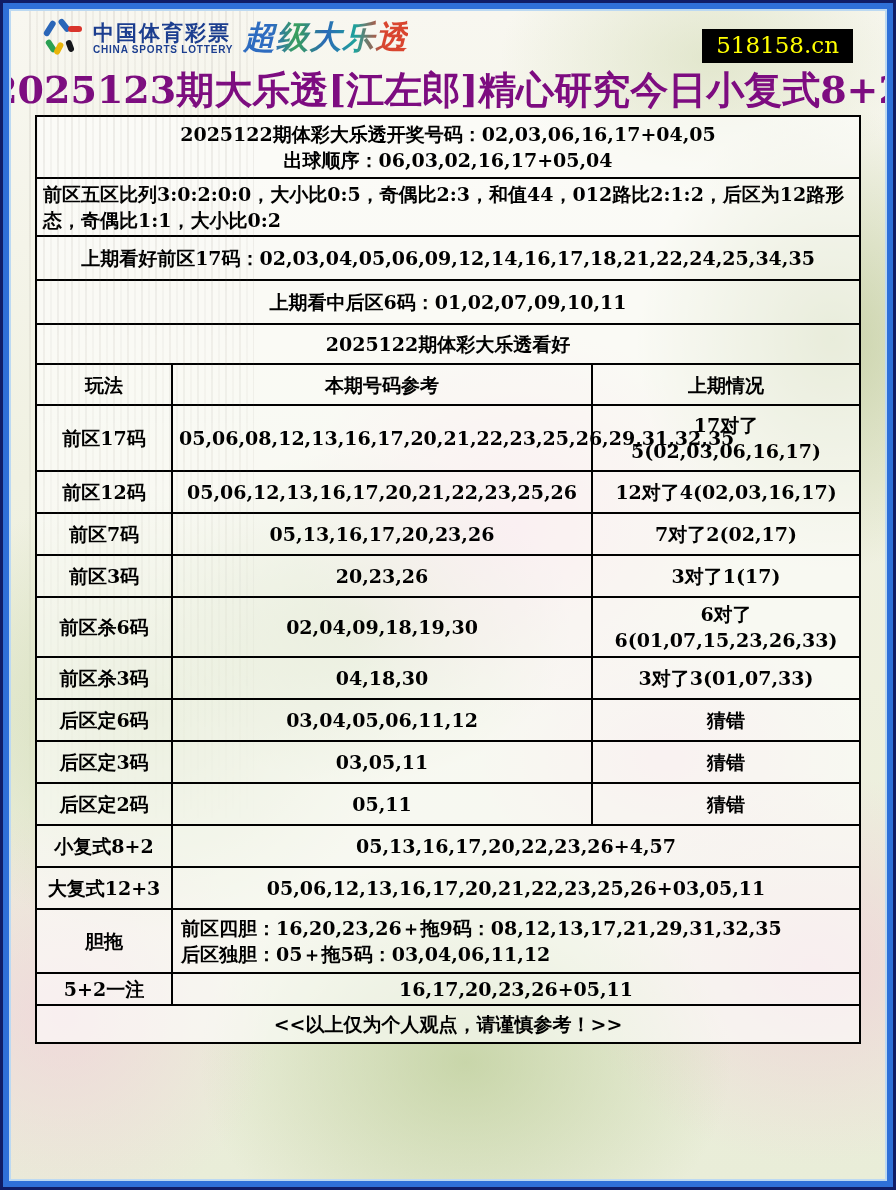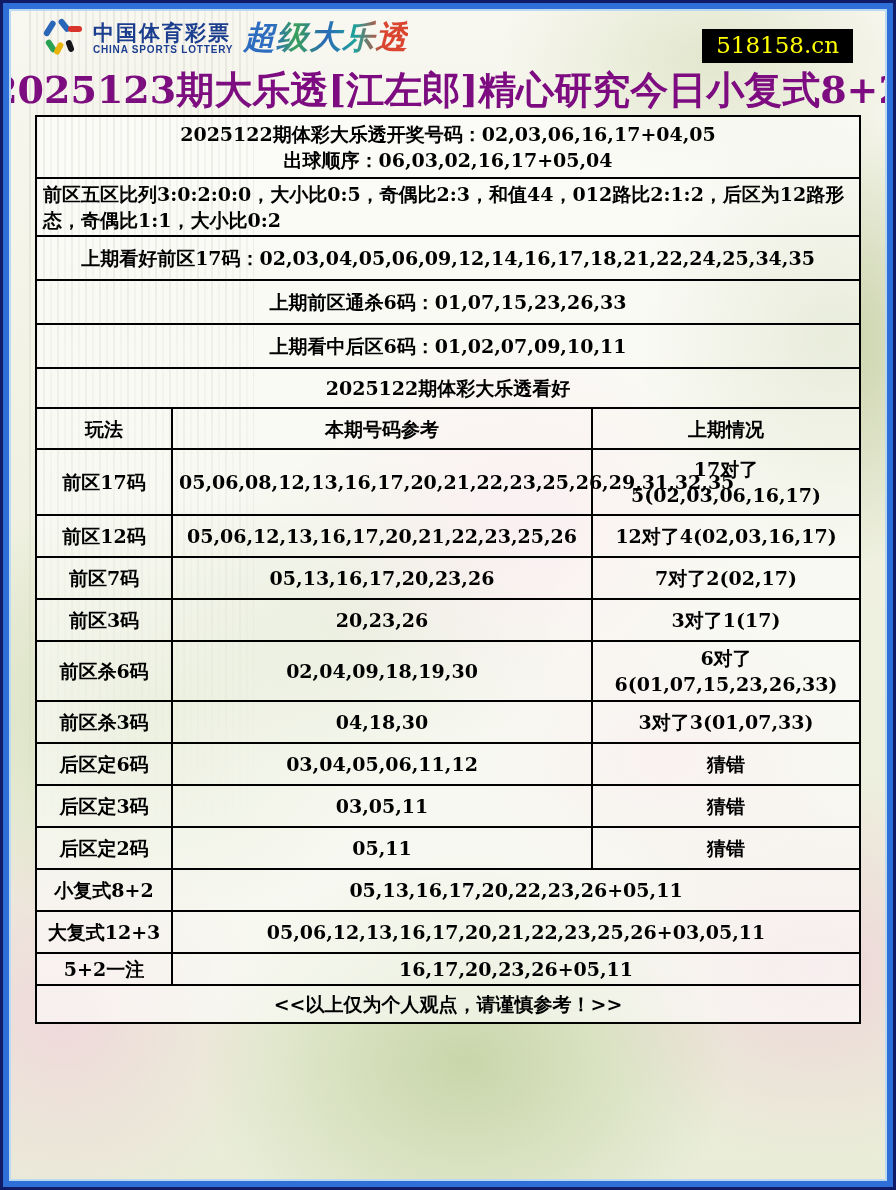--- a/index.html
+++ b/index.html
@@ -166,23 +166,20 @@
       </tr>
 
       <tr class="r-stats">
         <td colspan="3">前区五区比列3:0:2:0:0，大小比0:5，奇偶比2:3，和值44，012路比2:1:2，后区为12路形态，奇偶比1:1，大小比0:2</td>
       </tr>
 
       <tr class="r-line">
         <td colspan="3">上期看好前区17码：02,03,04,05,06,09,12,14,16,17,18,21,22,24,25,34,35</td>
       </tr>
 
-      <tr class="r-line">
-        <td colspan="3">上期前区通杀6码：01,07,15,23,26,33</td>
-      </tr>
 
       <tr class="r-line">
         <td colspan="3">上期看中后区6码：01,02,07,09,10,11</td>
       </tr>
 
       <tr class="r-favor">
         <td colspan="3">2025122期体彩大乐透看好</td>
       </tr>
 
       <tr class="r-head">
@@ -232,27 +229,34 @@
         <td>猜错</td>
       </tr>
       <tr class="r-data">
         <td>后区定2码</td>
         <td>05,11</td>
         <td>猜错</td>
       </tr>
 
       <tr class="r-data">
         <td>小复式8+2</td>
-        <td colspan="2" class="cell-span">05,13,16,17,20,22,23,26+05,11</td>
+        <td colspan="2" class="cell-span">05,13,16,17,20,22,23,26+4,57</td>
       </tr>
       <tr class="r-data">
         <td>大复式12+3</td>
         <td colspan="2" class="cell-span">05,06,12,13,16,17,20,21,22,23,25,26+03,05,11</td>
       </tr>
 
+      <tr class="r-data r-dantuo">
+        <td>胆拖</td>
+        <td colspan="2" class="cell-span">
+          <div>前区四胆：16,20,23,26＋拖9码：08,12,13,17,21,29,31,32,35</div>
+          <div>后区独胆：05＋拖5码：03,04,06,11,12</div>
+        </td>
+      </tr>
 
       <tr class="r-one">
         <td>5+2一注</td>
         <td colspan="2" class="cell-span">16,17,20,23,26+05,11</td>
       </tr>
 
       <tr class="r-note">
         <td colspan="3">&lt;&lt;以上仅为个人观点，请谨慎参考！&gt;&gt;</td>
       </tr>
     </tbody>

